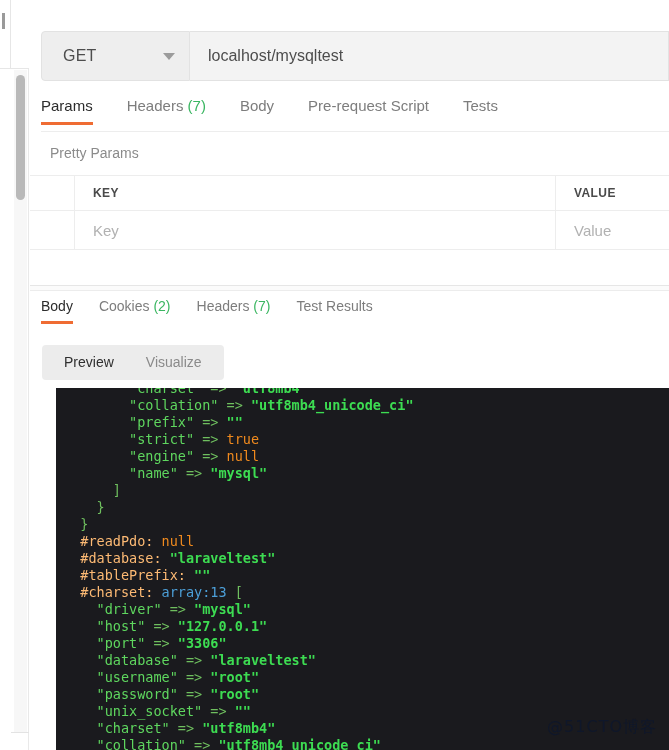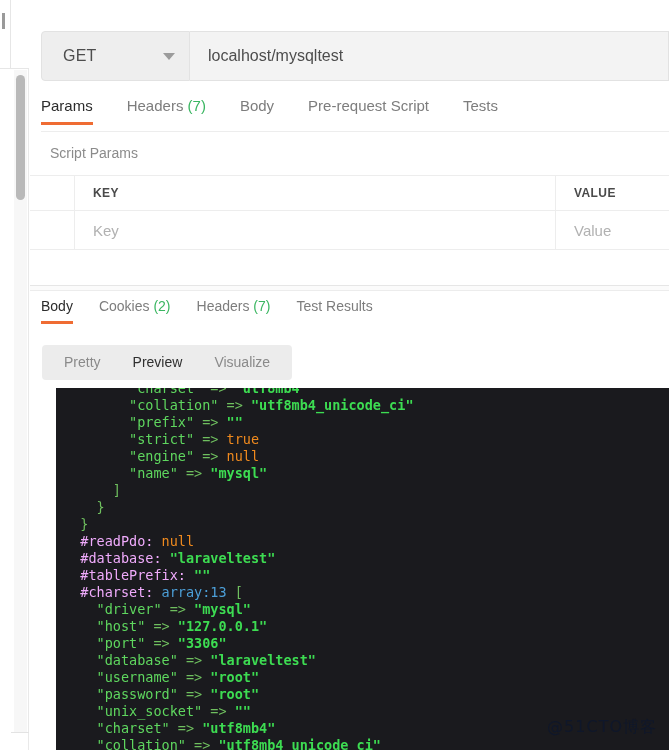--- a/index.html
+++ b/index.html
@@ -263,21 +263,21 @@
     font-size: 13.5px;
     line-height: 17px;
     padding-top: 0px;
     box-sizing: border-box;
   }
   .code-inner { padding: 0 0 0 0; position: relative; top: -8px; }
   .cl { white-space: pre; padding-left: 8px; height: 17px; }        
   .k { color: #5fd75f; }        
   .o { color: #f08a1e; font-weight: normal; }  
   .p { color: #6fbf5f; }        
-  .n { color: #f0abfc; }        
+  .n { color: #fdba74; }        
   .a { color: #4c9fd8; }        
   .vs { color: #3ddc52; font-weight: bold; }  
 
   .watermark {
     position: absolute;
     right: 12px; bottom: 12px;
     font-size: 16px;
     color: #0f172a;
     letter-spacing: 1px;
     font-family: "DejaVu Sans", sans-serif;
@@ -320,21 +320,21 @@
       <span>Body</span>
     </div>
     <div class="req-tab">
       <span>Pre-request Script</span>
     </div>
     <div class="req-tab">
       <span>Tests</span>
     </div>
   </div>
 
-  <div class="query-params-title">Script Params</div>
+  <div class="query-params-title">Pretty Params</div>
 
   <div class="params-table">
     <div class="ptr">
       <div class="pcell-check"></div>
       <div class="pcell-key">
           <span class="pth">KEY</span>
         </div>
       <div class="pcell-val">
           <span class="pth">VALUE</span>
         </div>
@@ -363,21 +363,20 @@
     <div class="res-tab">
       <span>Headers</span>
       <span class="count">(7)</span>
     </div>
     <div class="res-tab">
       <span>Test Results</span>
     </div>
   </div>
 
   <div class="view-toggle">
-    <div class="vt-item"><span>Pretty</span></div>
     <div class="vt-item active"><span>Preview</span></div>
     <div class="vt-item"><span>Visualize</span></div>
   </div>
 </div>
 
 <div class="code-block">
   <div class="code-inner" id="code-inner">
       <div class="cl"><span>        </span><span class="k">"charset"</span><span class="p"> =&gt; </span><span class="vs">"utf8mb4"</span></div>
       <div class="cl"><span>        </span><span class="k">"collation"</span><span class="p"> =&gt; </span><span class="vs">"utf8mb4_unicode_ci"</span></div>
       <div class="cl"><span>        </span><span class="k">"prefix"</span><span class="p"> =&gt; </span><span class="vs">""</span></div>

